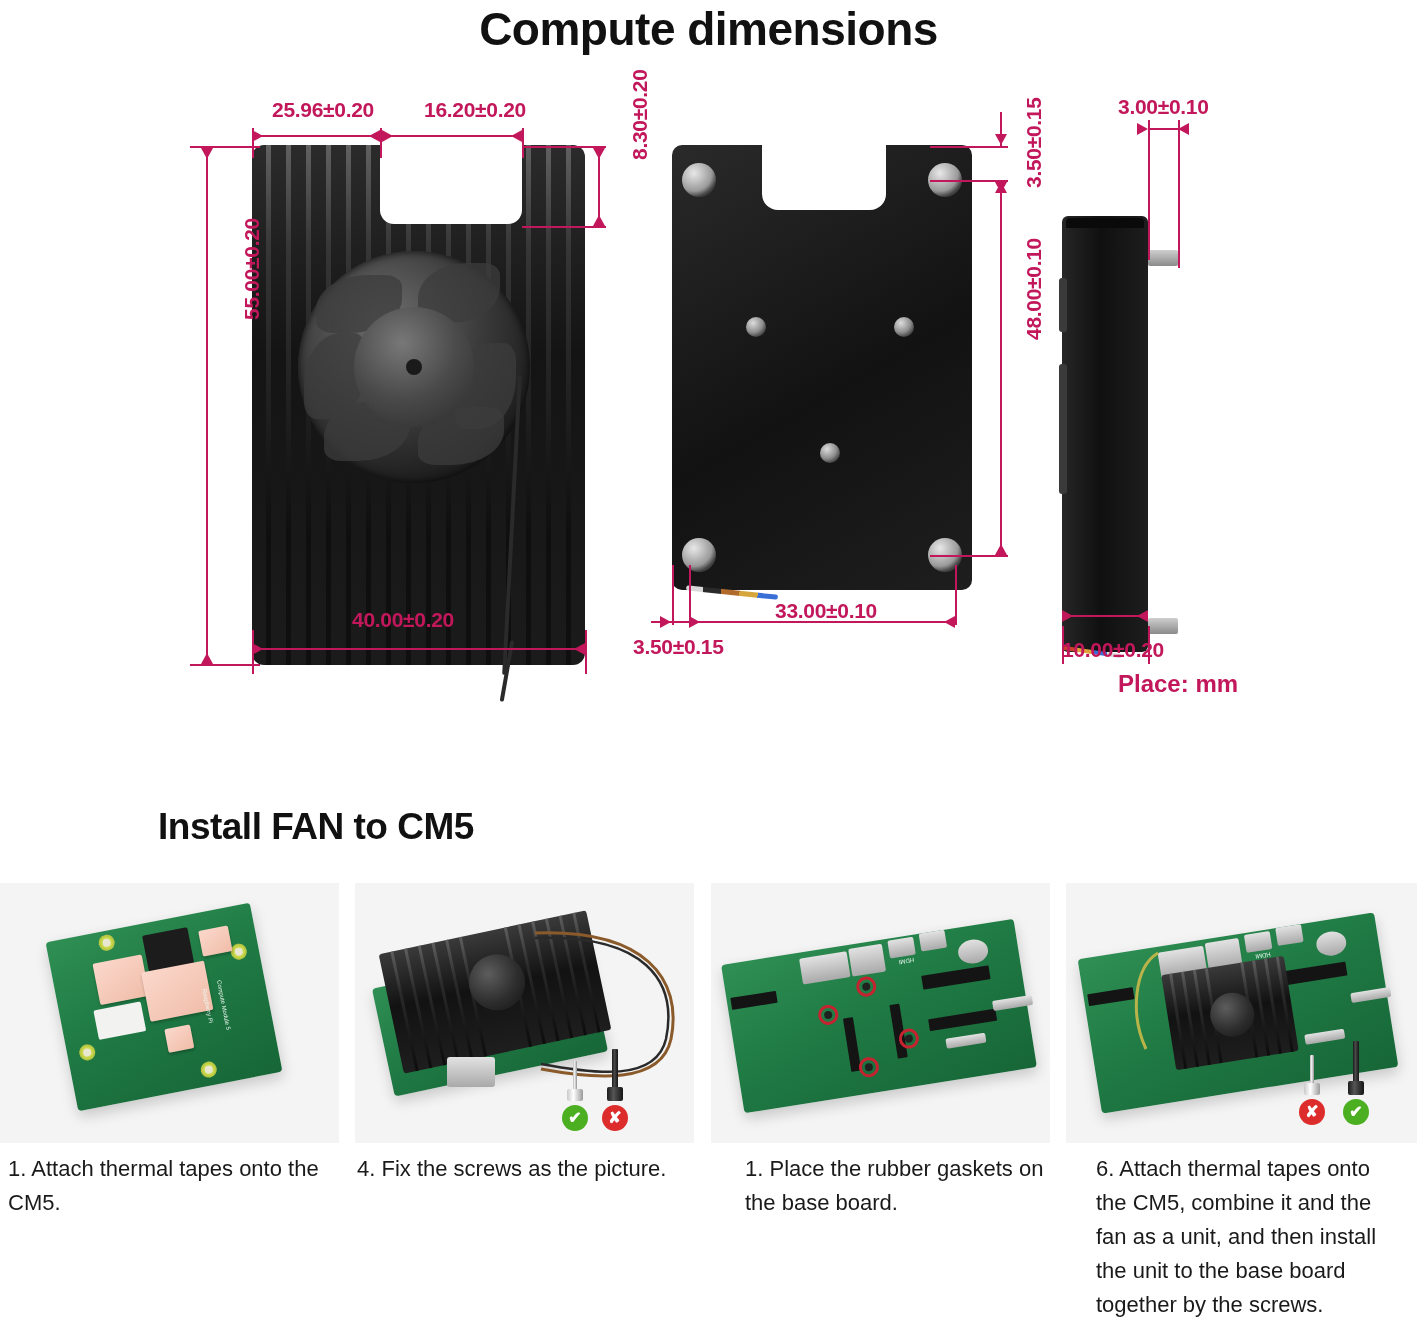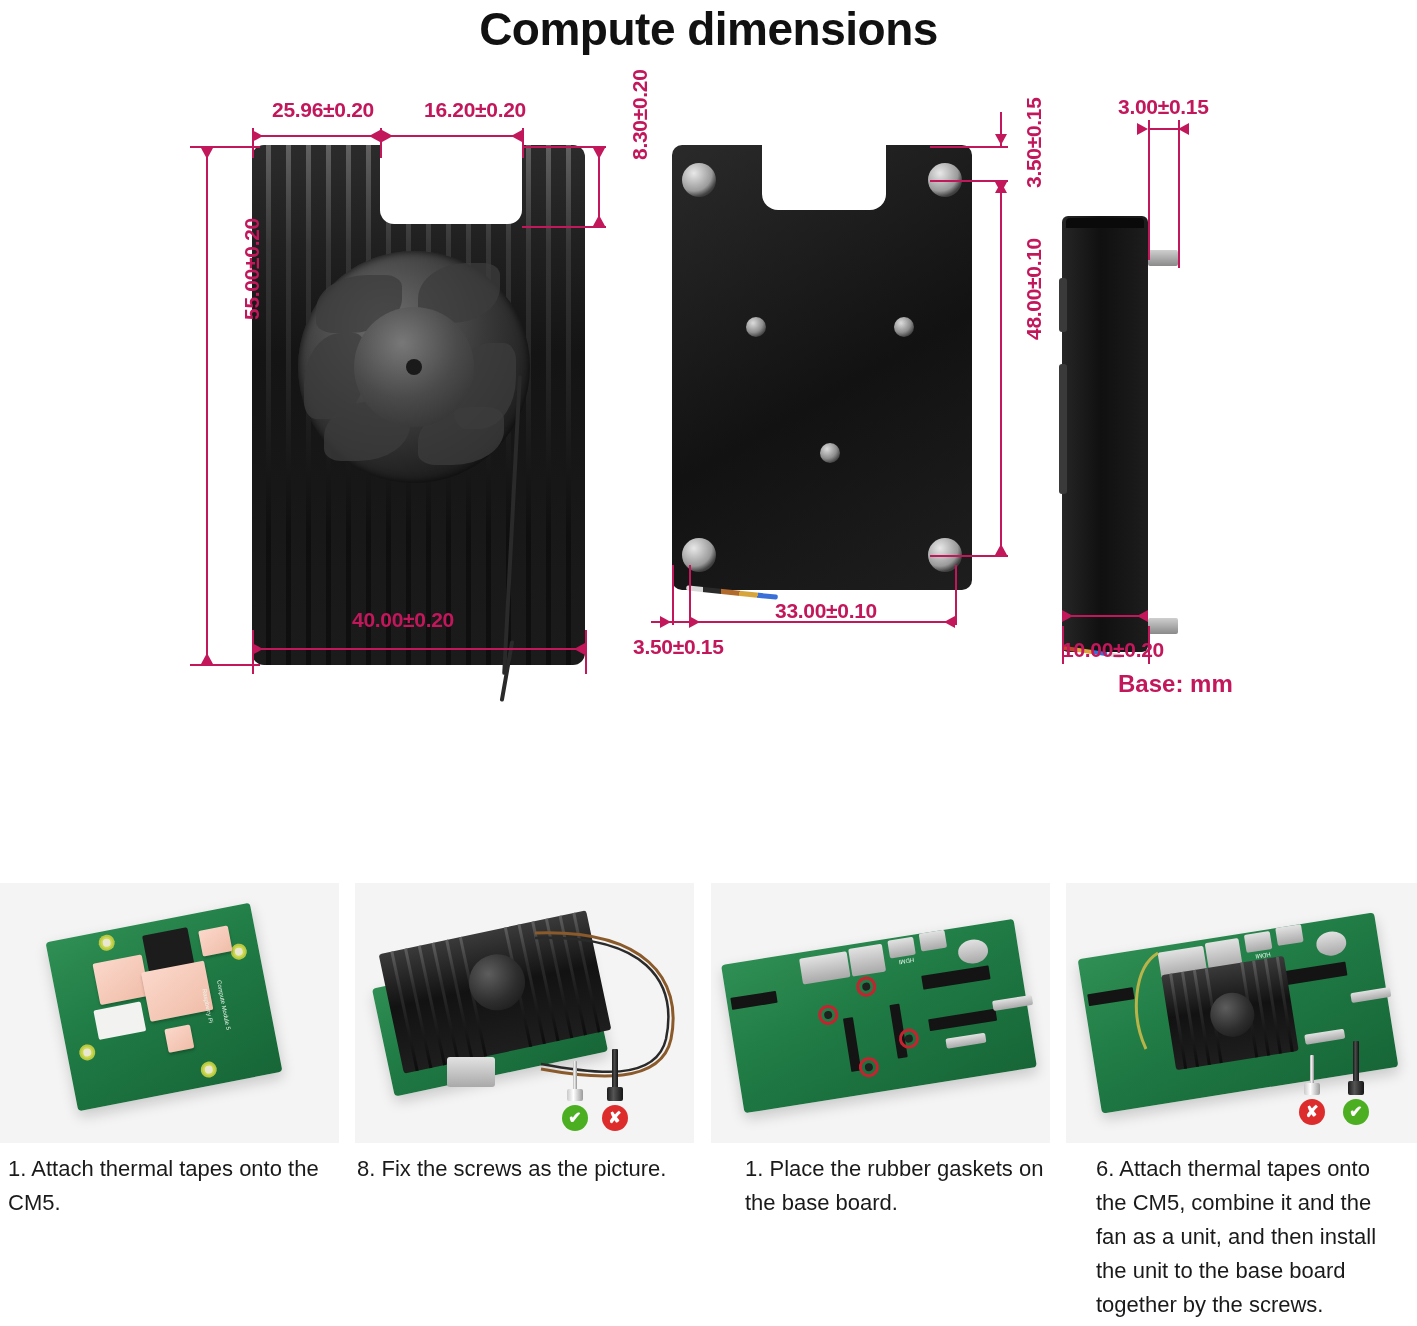--- a/index.html
+++ b/index.html
@@ -302,38 +302,39 @@
 
   <div class="part sideview" style="left:1062px; top:146px; width:86px; height:436px;">
     <div class="side-top-strip" style="left:4px; top:2px; width:78px; height:10px;"></div>
     <div class="side-bump" style="left:-3px; top:62px; width:8px; height:54px;"></div>
     <div class="side-bump" style="left:-3px; top:148px; width:8px; height:130px;"></div>
   </div>
   <div class="side-tab" style="left:1148px; top:180px; width:30px; height:16px;"></div>
   <div class="side-tab" style="left:1148px; top:548px; width:30px; height:16px;"></div>
   <div class="side-ribbon" style="left:1062px; top:580px; width:60px; transform:rotate(8deg);"></div>
 
-  <div class="dimlabel" style="left:1118px; top:25px;">3.00±0.15</div>
+  <div class="dimlabel" style="left:1118px; top:25px;">3.00±0.10</div>
   <div class="dline v" style="left:1148px; top:50px; height:140px;"></div>
   <div class="dline v" style="left:1178px; top:50px; height:148px;"></div>
   <div class="dline h" style="left:1148px; top:58px; width:30px;"></div>
   <div class="arrow right" style="left:1137px; top:53px;"></div>
   <div class="arrow left" style="left:1178px; top:53px;"></div>
 
   <div class="dimlabel" style="left:1062px; top:568px;">10.00±0.20</div>
   <div class="dline v" style="left:1062px; top:556px; height:38px;"></div>
   <div class="dline v" style="left:1148px; top:556px; height:38px;"></div>
   <div class="dline h" style="left:1062px; top:545px; width:86px;"></div>
   <div class="arrow right" style="left:1062px; top:540px;"></div>
   <div class="arrow left" style="left:1137px; top:540px;"></div>
 
-  <div class="unit-label" style="left:1118px; top:600px;">Base: mm</div>
+  <div class="unit-label" style="left:1118px; top:600px;">Place: mm</div>
 </div>
 
 <div class="sec-heads">
+  <div class="sec-head" style="left:158px; top:0;">Install FAN to CM5</div>
 </div>
 
 <div class="photos">
 
   <div class="photo">
     <div class="pcb" style="left:60px; top:38px; width:208px; height:172px; transform:rotate(-11deg);">
       <div class="mount" style="left:52px; top:4px; width:16px; height:16px;">
           <i></i>
         </div>
       <div class="mount" style="left:180px; top:38px; width:16px; height:16px;">
@@ -455,16 +456,16 @@
       <div class="shaft"></div>
         <div class="head"></div>
     </div>
     <div class="badge no" style="left:233px; top:216px;">✘</div>
     <div class="badge ok" style="left:277px; top:216px;">✔</div>
   </div>
 </div>
 
 <div class="captions">
   <div class="cap">1. Attach thermal tapes onto the CM5.</div>
-  <div class="cap">8. Fix the screws as the picture.</div>
+  <div class="cap">4. Fix the screws as the picture.</div>
   <div class="cap">1. Place the rubber gaskets on the base board.</div>
   <div class="cap">6. Attach thermal tapes onto the CM5, combine it and the fan as a unit, and then install the unit to the base board together by the screws.</div>
 </div>
 
 </body></html>

